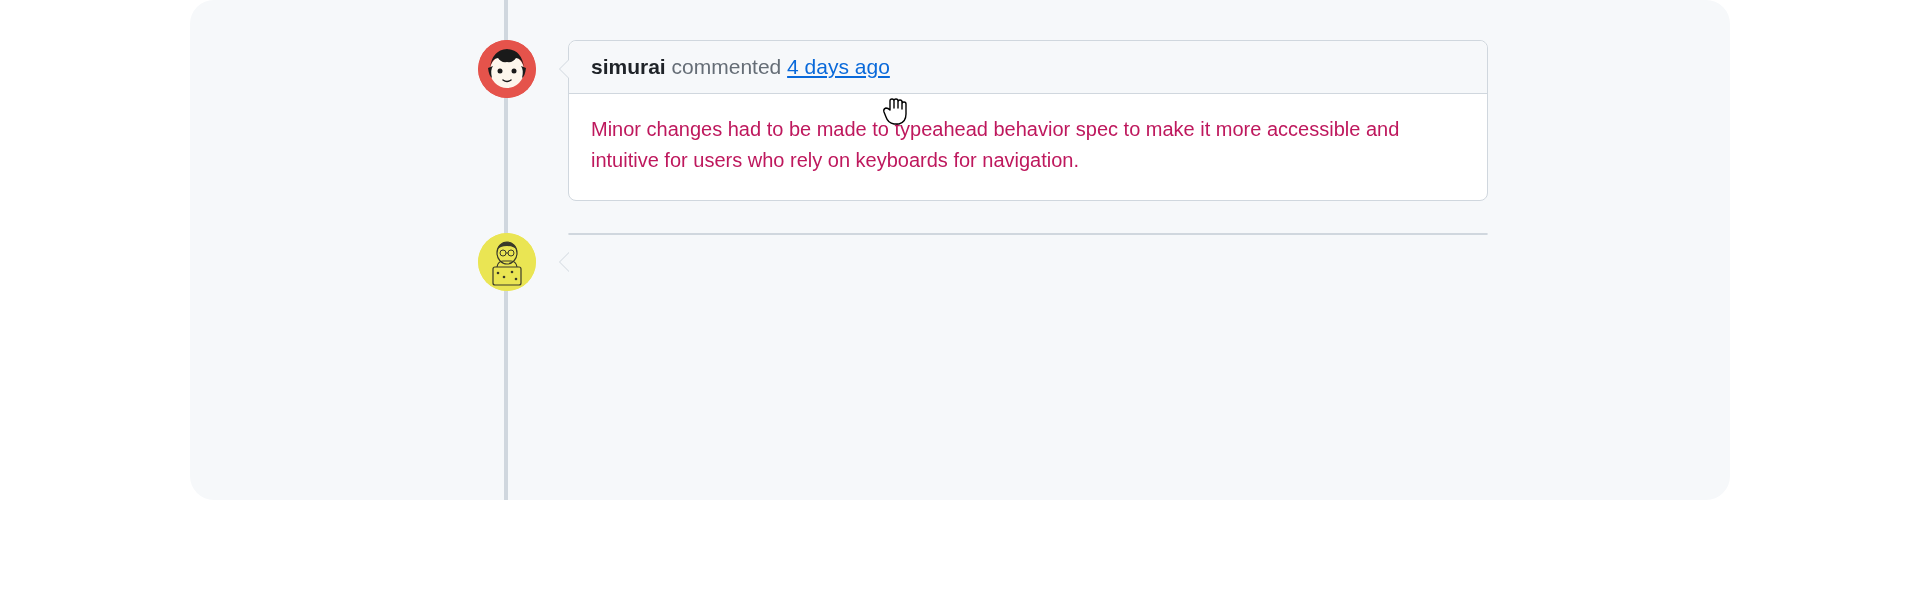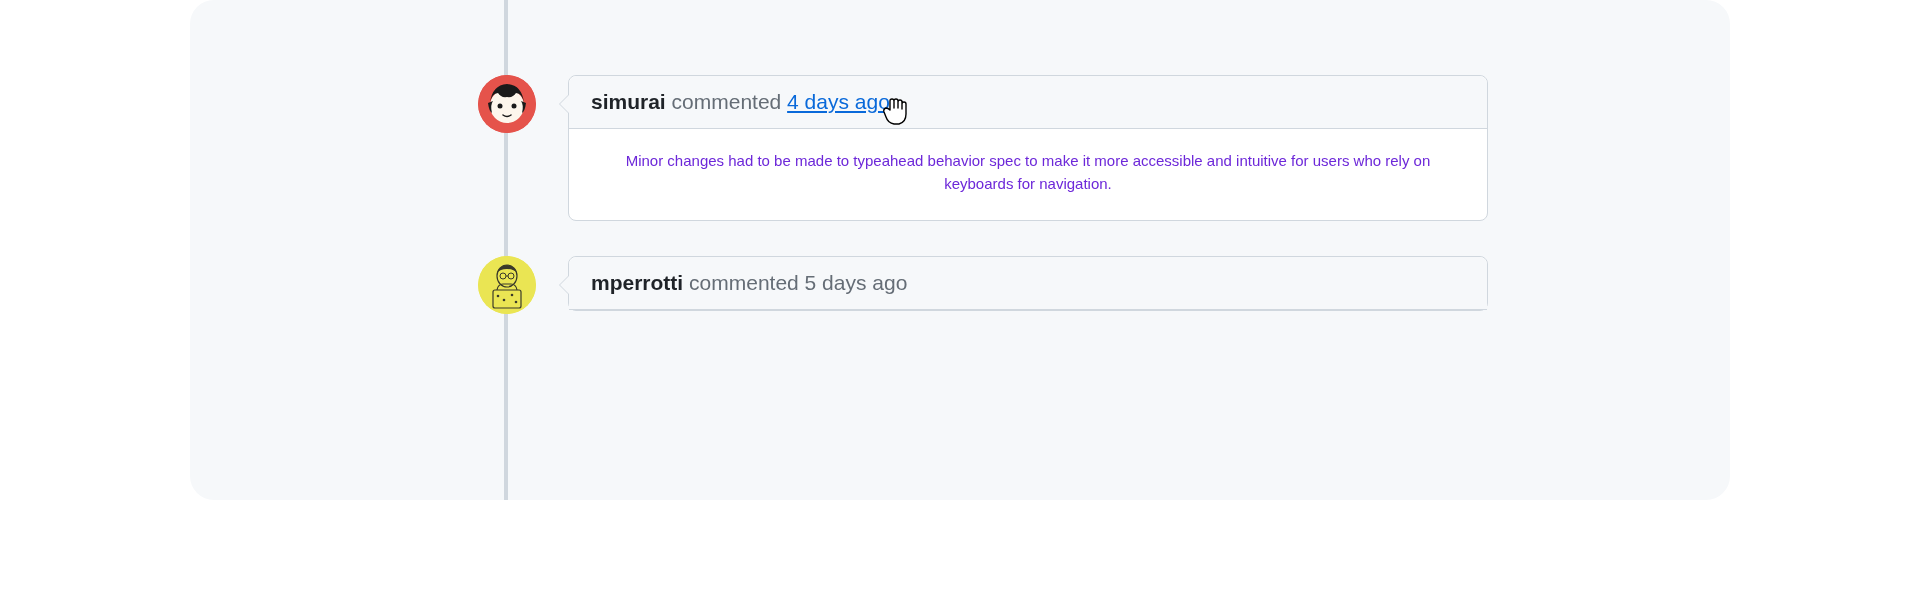--- a/index.html
+++ b/index.html
@@ -34,21 +34,20 @@
     .comments-wrap {
       position: absolute;
       left: 288px;
       top: 40px;
       width: 1010px;
     }
     .comment-block {
       display: flex;
       align-items: flex-start;
       margin-bottom: 32px;
-      margin-top: 35px;
     }
     .avatar {
       width: 58px;
       height: 58px;
       border-radius: 50%;
       flex-shrink: 0;
       margin-right: 32px;
       position: relative;
       z-index: 2;
       display: flex;
@@ -85,24 +84,23 @@
     }
     .comment-header .timestamp-link {
       color: #0969da;
       text-decoration: underline;
     }
     .comment-header .timestamp-plain {
       color: #656d76;
     }
     .comment-body {
       padding: 20px 22px 24px 22px;
-      font-size: 15px;
+      font-size: 20px;
       line-height: 1.55;
-      color: #6d28d9;
-      text-align: center;
+      color: #be185d;
     }
     .comment-arrow {
       position: absolute;
       left: -10px;
       top: 18px;
       width: 0;
       height: 0;
       border-top: 10px solid transparent;
       border-bottom: 10px solid transparent;
       border-right: 10px solid #d0d7de;
@@ -172,26 +170,20 @@
           <rect x="15" y="34" width="28" height="18" rx="2" fill="none" stroke="#3a3a2a" stroke-width="1.2"></rect>
           <path d="M19 34 Q20 28 25 28 L33 28 Q38 28 39 34" fill="none" stroke="#3a3a2a" stroke-width="1.2"></path>
           <circle cx="20" cy="40" r="1.3" fill="#3a3a2a"></circle>
           <circle cx="26" cy="44" r="1.3" fill="#3a3a2a"></circle>
           <circle cx="34" cy="39" r="1.3" fill="#3a3a2a"></circle>
           <circle cx="38" cy="46" r="1.3" fill="#3a3a2a"></circle>
         </svg>
       </div>
       <div class="comment-box">
         <div class="comment-arrow"></div>
-        <div class="comment-header">
-          <span class="author">mperrotti</span>
-          <span> </span><span>commented</span>
-          <span> </span>
-          <span class="timestamp-plain">5 days ago</span>
-        </div>
       </div>
     </div>
 
   </div>
 
   <svg class="cursor-hand" viewBox="0 0 26 30">
     <path d="M8 14 L8 5 Q8 3 10 3 Q12 3 12 5 L12 12 L12 5 Q12 3 14 3 Q16 3 16 5 L16 12 L16 6 Q16 4 18 4 Q20 4 20 6 L20 13 L20 8 Q20 6 22 6 Q24 6 24 8 L24 18 Q24 26 17 28 L12 28 Q6 27 4 21 L2 16 Q1 13 4 12 Q6 12 8 14 Z" fill="#ffffff" stroke="#000000" stroke-width="1.4" stroke-linejoin="round"></path>
   </svg>
 </div>
 

